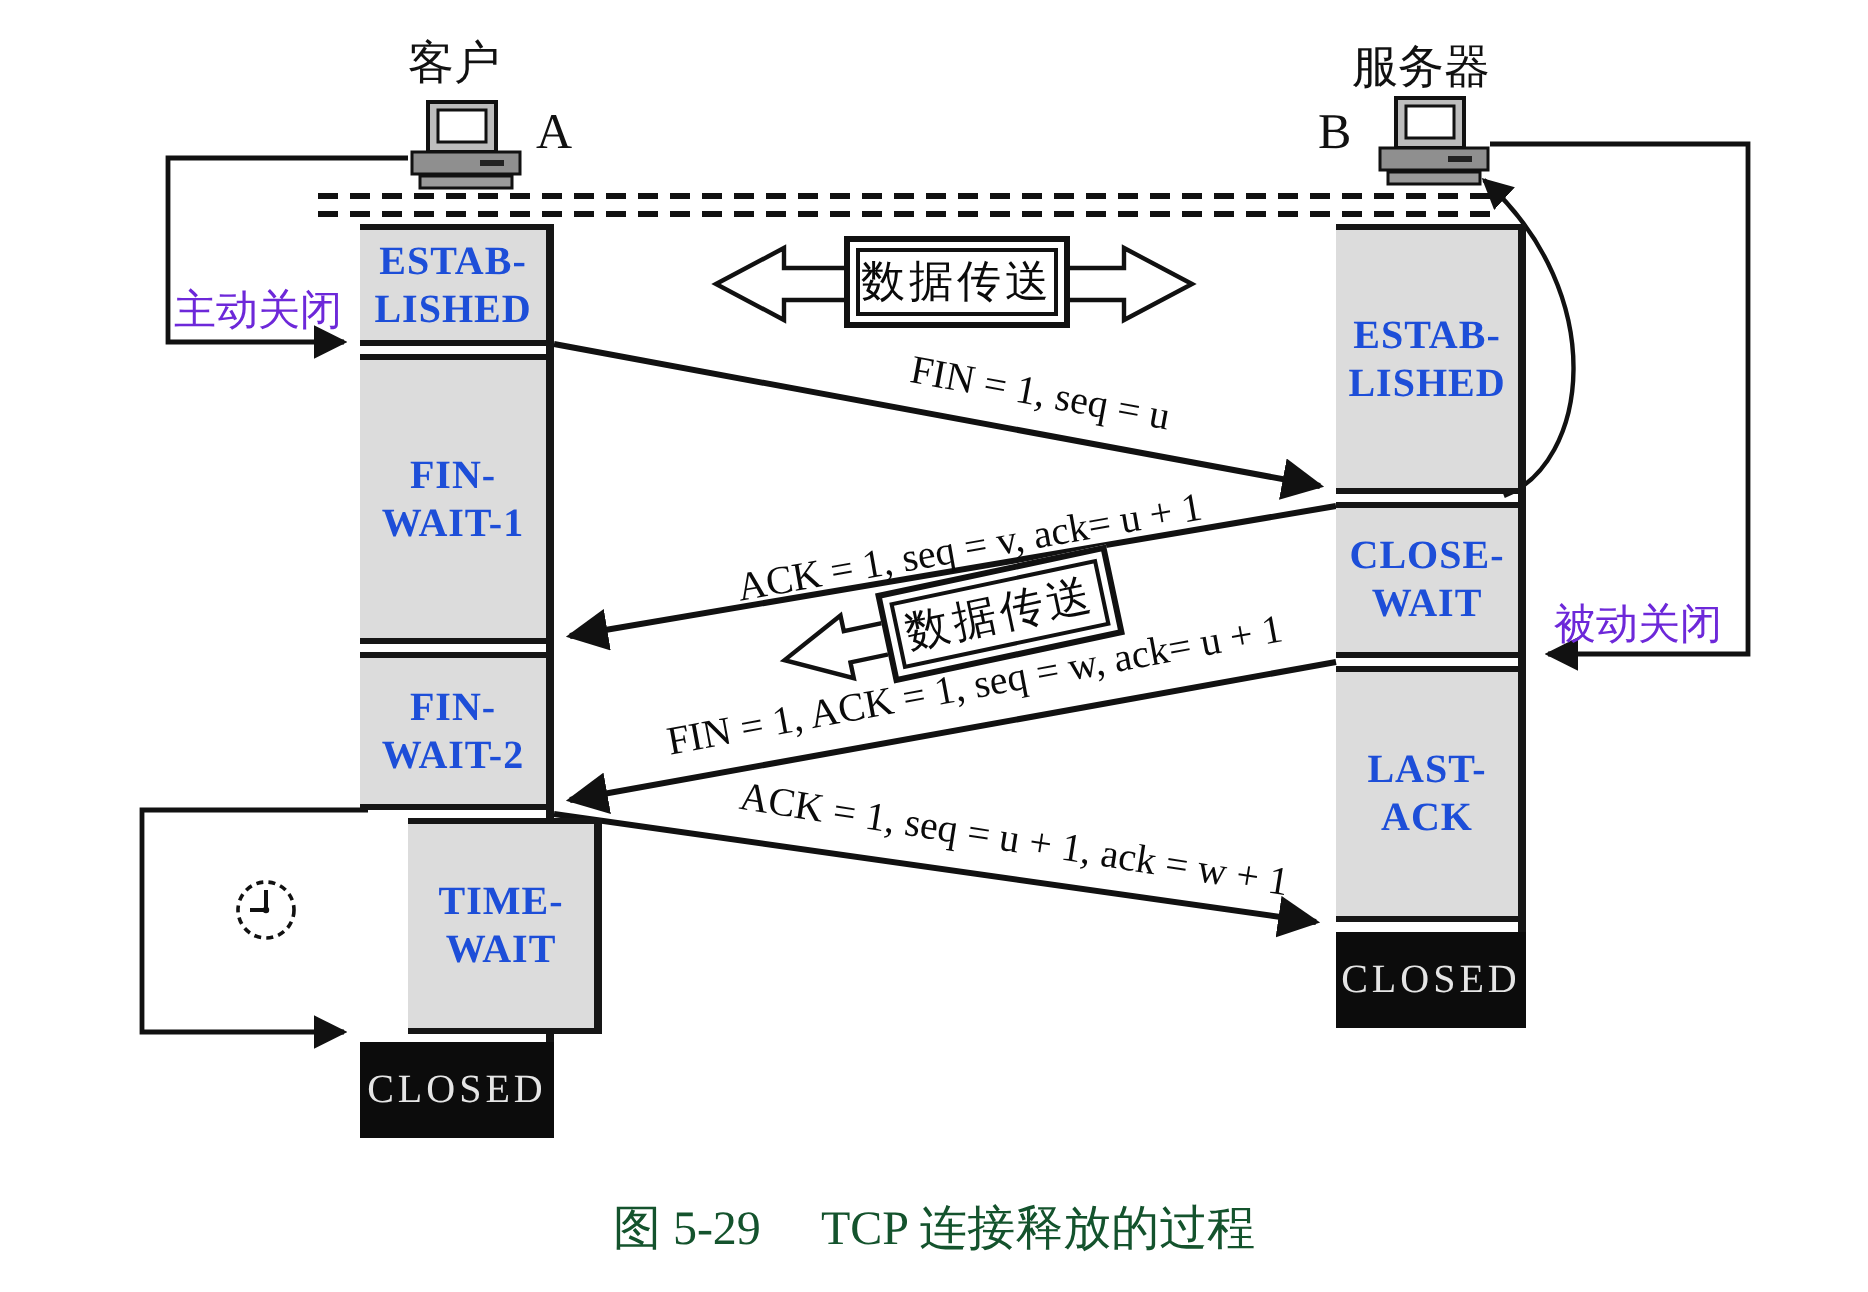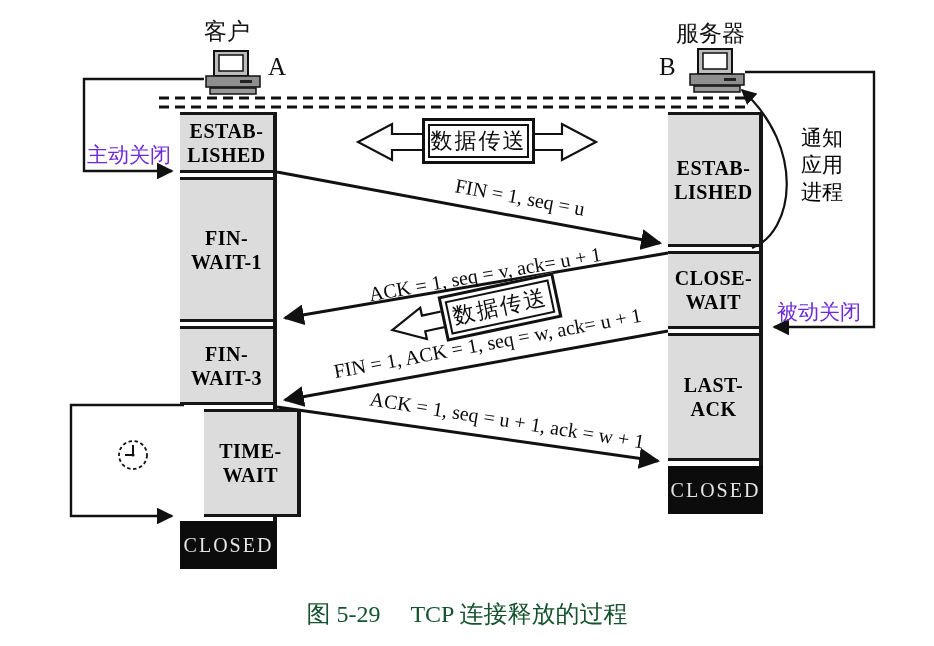--- a/index.html
+++ b/index.html
@@ -7,21 +7,21 @@
   #stage { position:relative; width:934px; height:646px; background:#ffffff; overflow:hidden; }
   #diagram-lines { position:absolute; left:0; top:0; z-index:0; }
 
   .host-label { position:absolute; font-size:23px; color:#111; z-index:2; white-space:nowrap; }
   .host-letter { position:absolute; font-size:25px; color:#111; z-index:2; }
   .comp-icon { position:absolute; z-index:2; }
 
   .state { position:absolute; background:#dcdcdc; border-top:3px solid #161616;
            border-bottom:3px solid #161616; border-right:4px solid #161616;
            display:flex; flex-direction:column; align-items:center; justify-content:center;
-           font-weight:bold; font-size:20px; line-height:24px; color:#000000; z-index:2;
+           font-weight:bold; font-size:20px; line-height:24px; color:#1d4ed8; z-index:2;
            text-align:center; letter-spacing:0.5px; }
   .state-black { position:absolute; background:#0c0c0c; color:#e5e5e5; display:flex;
            align-items:center; justify-content:center; font-size:20px; letter-spacing:2px;
            z-index:2; font-weight:normal; }
 
   .msg { position:absolute; font-size:20px; color:#0a0a0a; white-space:nowrap;
          text-align:center; z-index:3; }
 
   .cn { position:absolute; font-size:21px; color:#6d28d9; white-space:nowrap; z-index:3; }
 
@@ -100,21 +100,21 @@
   <div class="state" style="left:180px; top:112px; width:97px; height:61px;">
     <span>ESTAB-</span>
     <span>LISHED</span>
   </div>
   <div class="state" style="left:180px; top:177px; width:97px; height:145px;">
     <span>FIN-</span>
     <span>WAIT-1</span>
   </div>
   <div class="state" style="left:180px; top:326px; width:97px; height:79px;">
     <span>FIN-</span>
-    <span>WAIT-3</span>
+    <span>WAIT-2</span>
   </div>
   <div class="state" style="left:180px; top:409px; width:97px; height:108px;margin-left:24px;">
     <span>TIME-</span>
     <span>WAIT</span>
   </div>
   <div class="state-black" style="left:180px; top:521px; width:97px; height:48px;">
     <span>CLOSED</span>
   </div>
 
   <div class="state" style="left:668px; top:112px; width:95px; height:135px;">
@@ -140,25 +140,20 @@
 
   <div class="dt-outer" style="left:422px; top:118px; width:113px; height:46px;">
     <div class="dt-inner">数据传送</div>
   </div>
   <div class="dt-outer" style="left:441px; top:284px; width:118px; height:46px; transform:rotate(-12deg);">
     <div class="dt-inner">数据传送</div>
   </div>
 
   <div class="cn" style="left:87px; top:141px;">主动关闭</div>
   <div class="cn" style="left:777px; top:298px;">被动关闭</div>
-  <div class="notify">
-    <div>通知</div>
-    <div>应用</div>
-    <div>进程</div>
-  </div>
 
   <svg style="position:absolute; left:115px; top:437px; z-index:3;" width="36" height="36" viewBox="0 0 36 36">
     <circle cx="18" cy="18" r="14" fill="none" stroke="#111" stroke-width="1.8" stroke-dasharray="3.5 2.6"></circle>
     <line x1="18" y1="18" x2="18" y2="8" stroke="#111" stroke-width="2"></line>
     <line x1="18" y1="18" x2="10" y2="18" stroke="#111" stroke-width="2"></line>
     <circle cx="18" cy="18" r="1.6" fill="#111"></circle>
   </svg>
 
   <div class="caption">
     <span>图 5-29</span><span class="gap">TCP 连接释放的过程</span>

